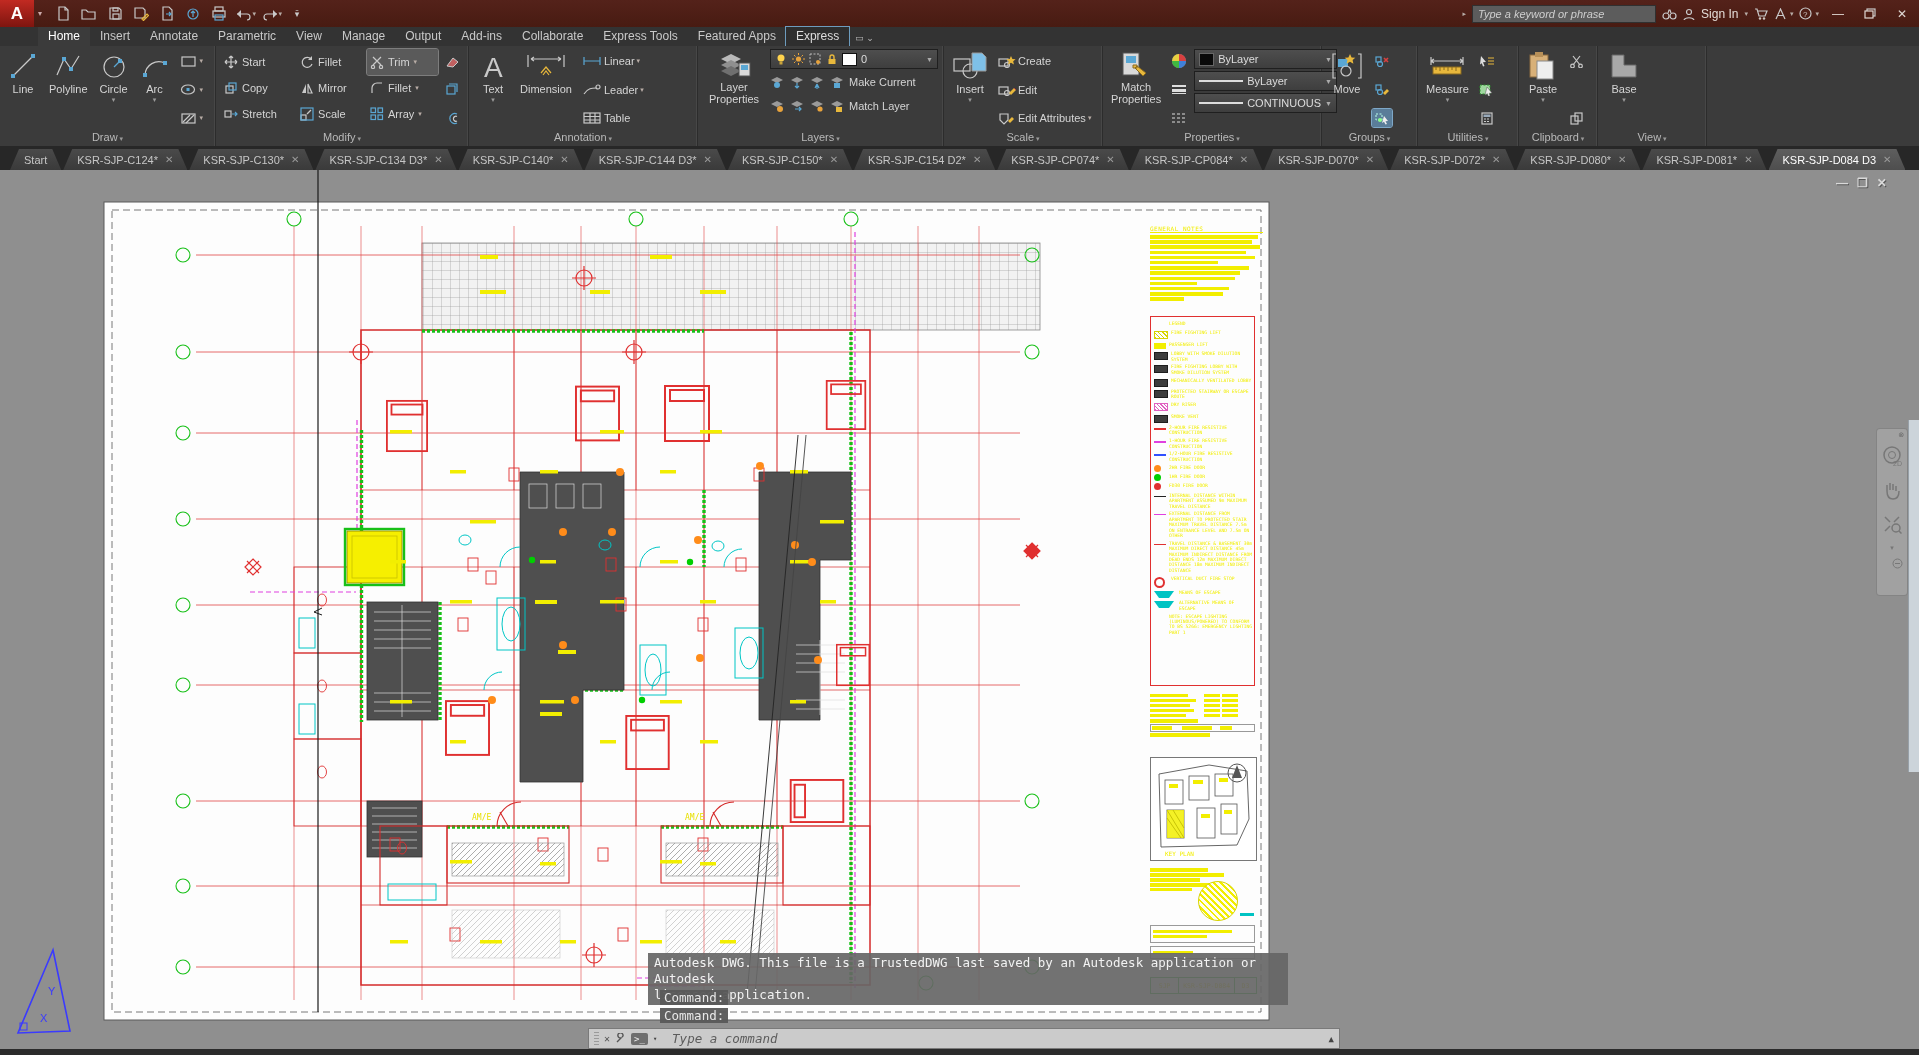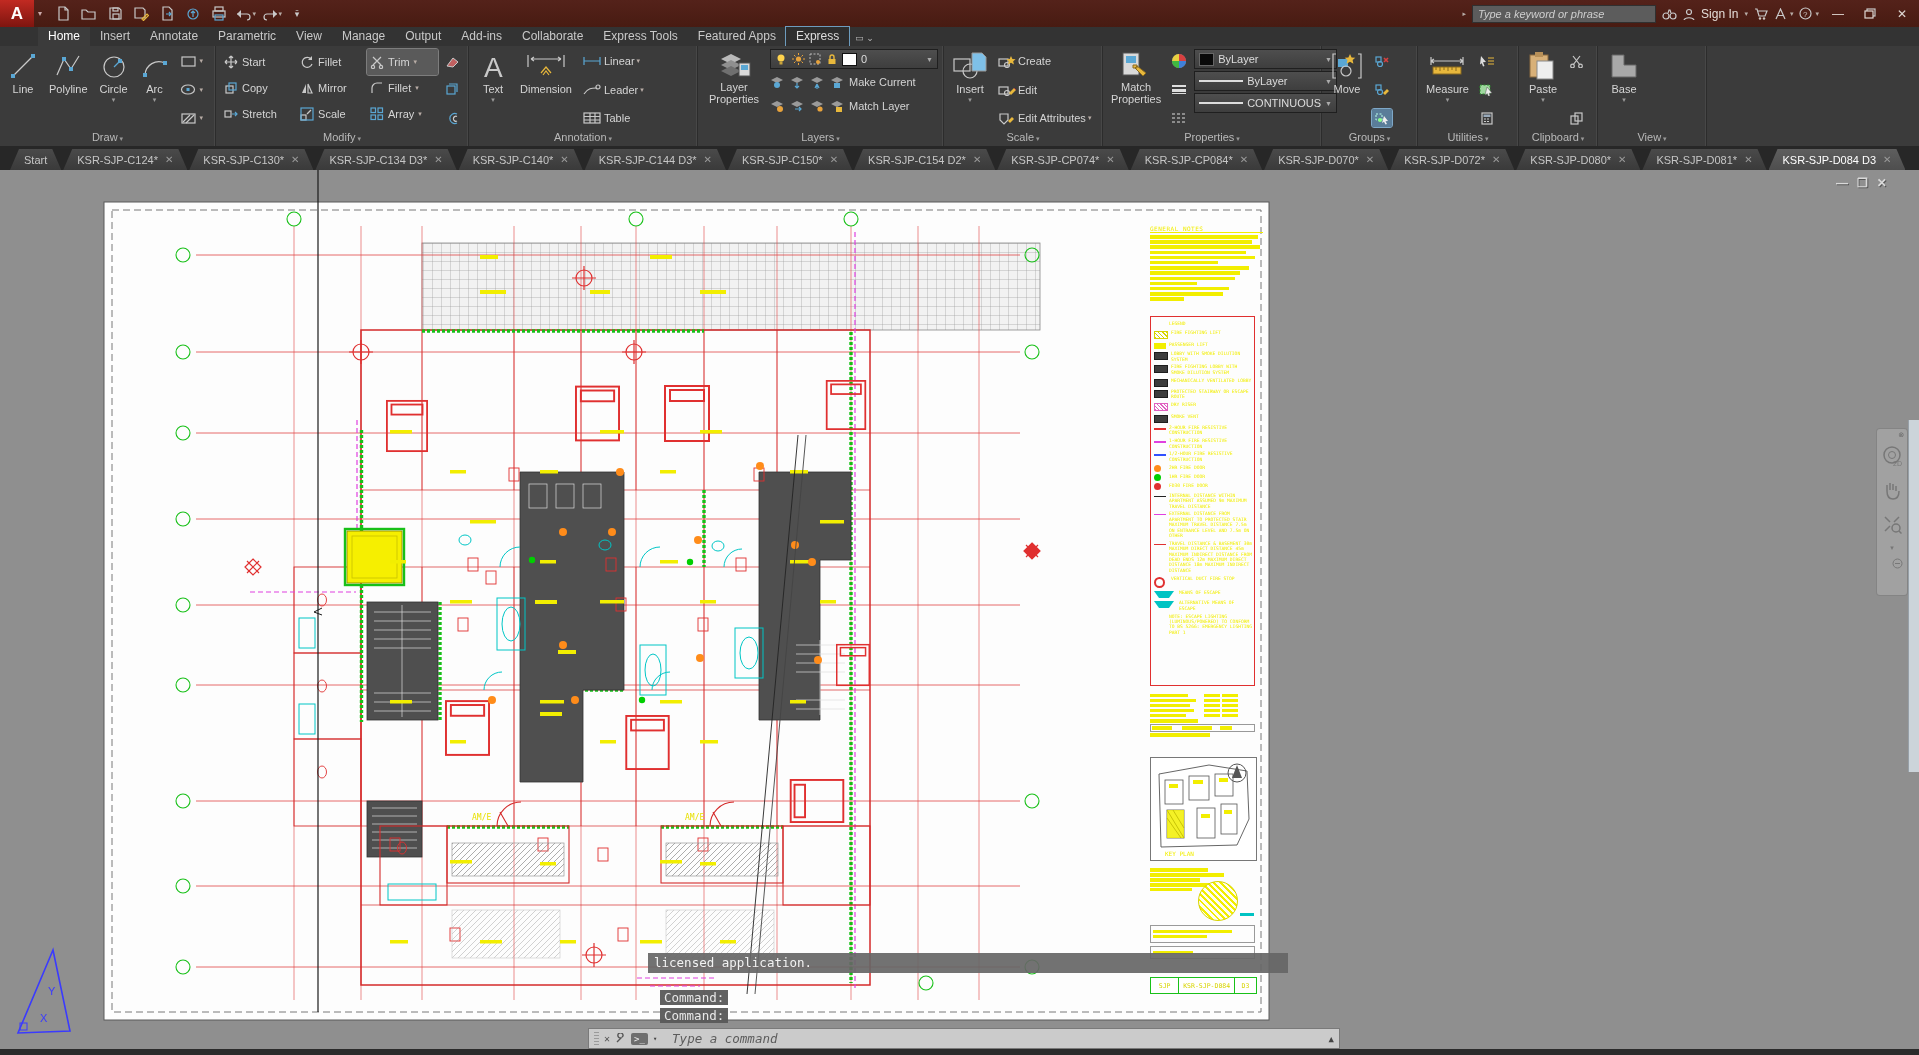--- a/index.html
+++ b/index.html
@@ -1275,20 +1275,21 @@
       </div>
 
       <div class="titleblock">
         <div class="tb-c" style="flex:0 0 26%">SJP</div>
         <div class="tb-c" style="flex:1">KSR-SJP-D084</div>
         <div class="tb-c" style="flex:0 0 20%">D3</div>
       </div>
     </div>
 
     <div class="trusted">
+      <div>Autodesk DWG.  This file is a TrustedDWG last saved by an Autodesk application or Autodesk</div>
       <div>licensed application.</div>
     </div>
     <div class="cmdhist" style="left:660px;top:820px;">Command:</div>
     <div class="cmdhist" style="left:660px;top:838px;">Command:</div>
 
     <div class="cmdbar">
       <span class="grip"></span>
       <span class="cx">✕</span>
       <span><svg width="11" height="11">
             <path d="M2,9L6,5a2.6,2.6 0 1 1 2,-2L7,4" fill="none" stroke="#555" stroke-width="1.4"></path>

